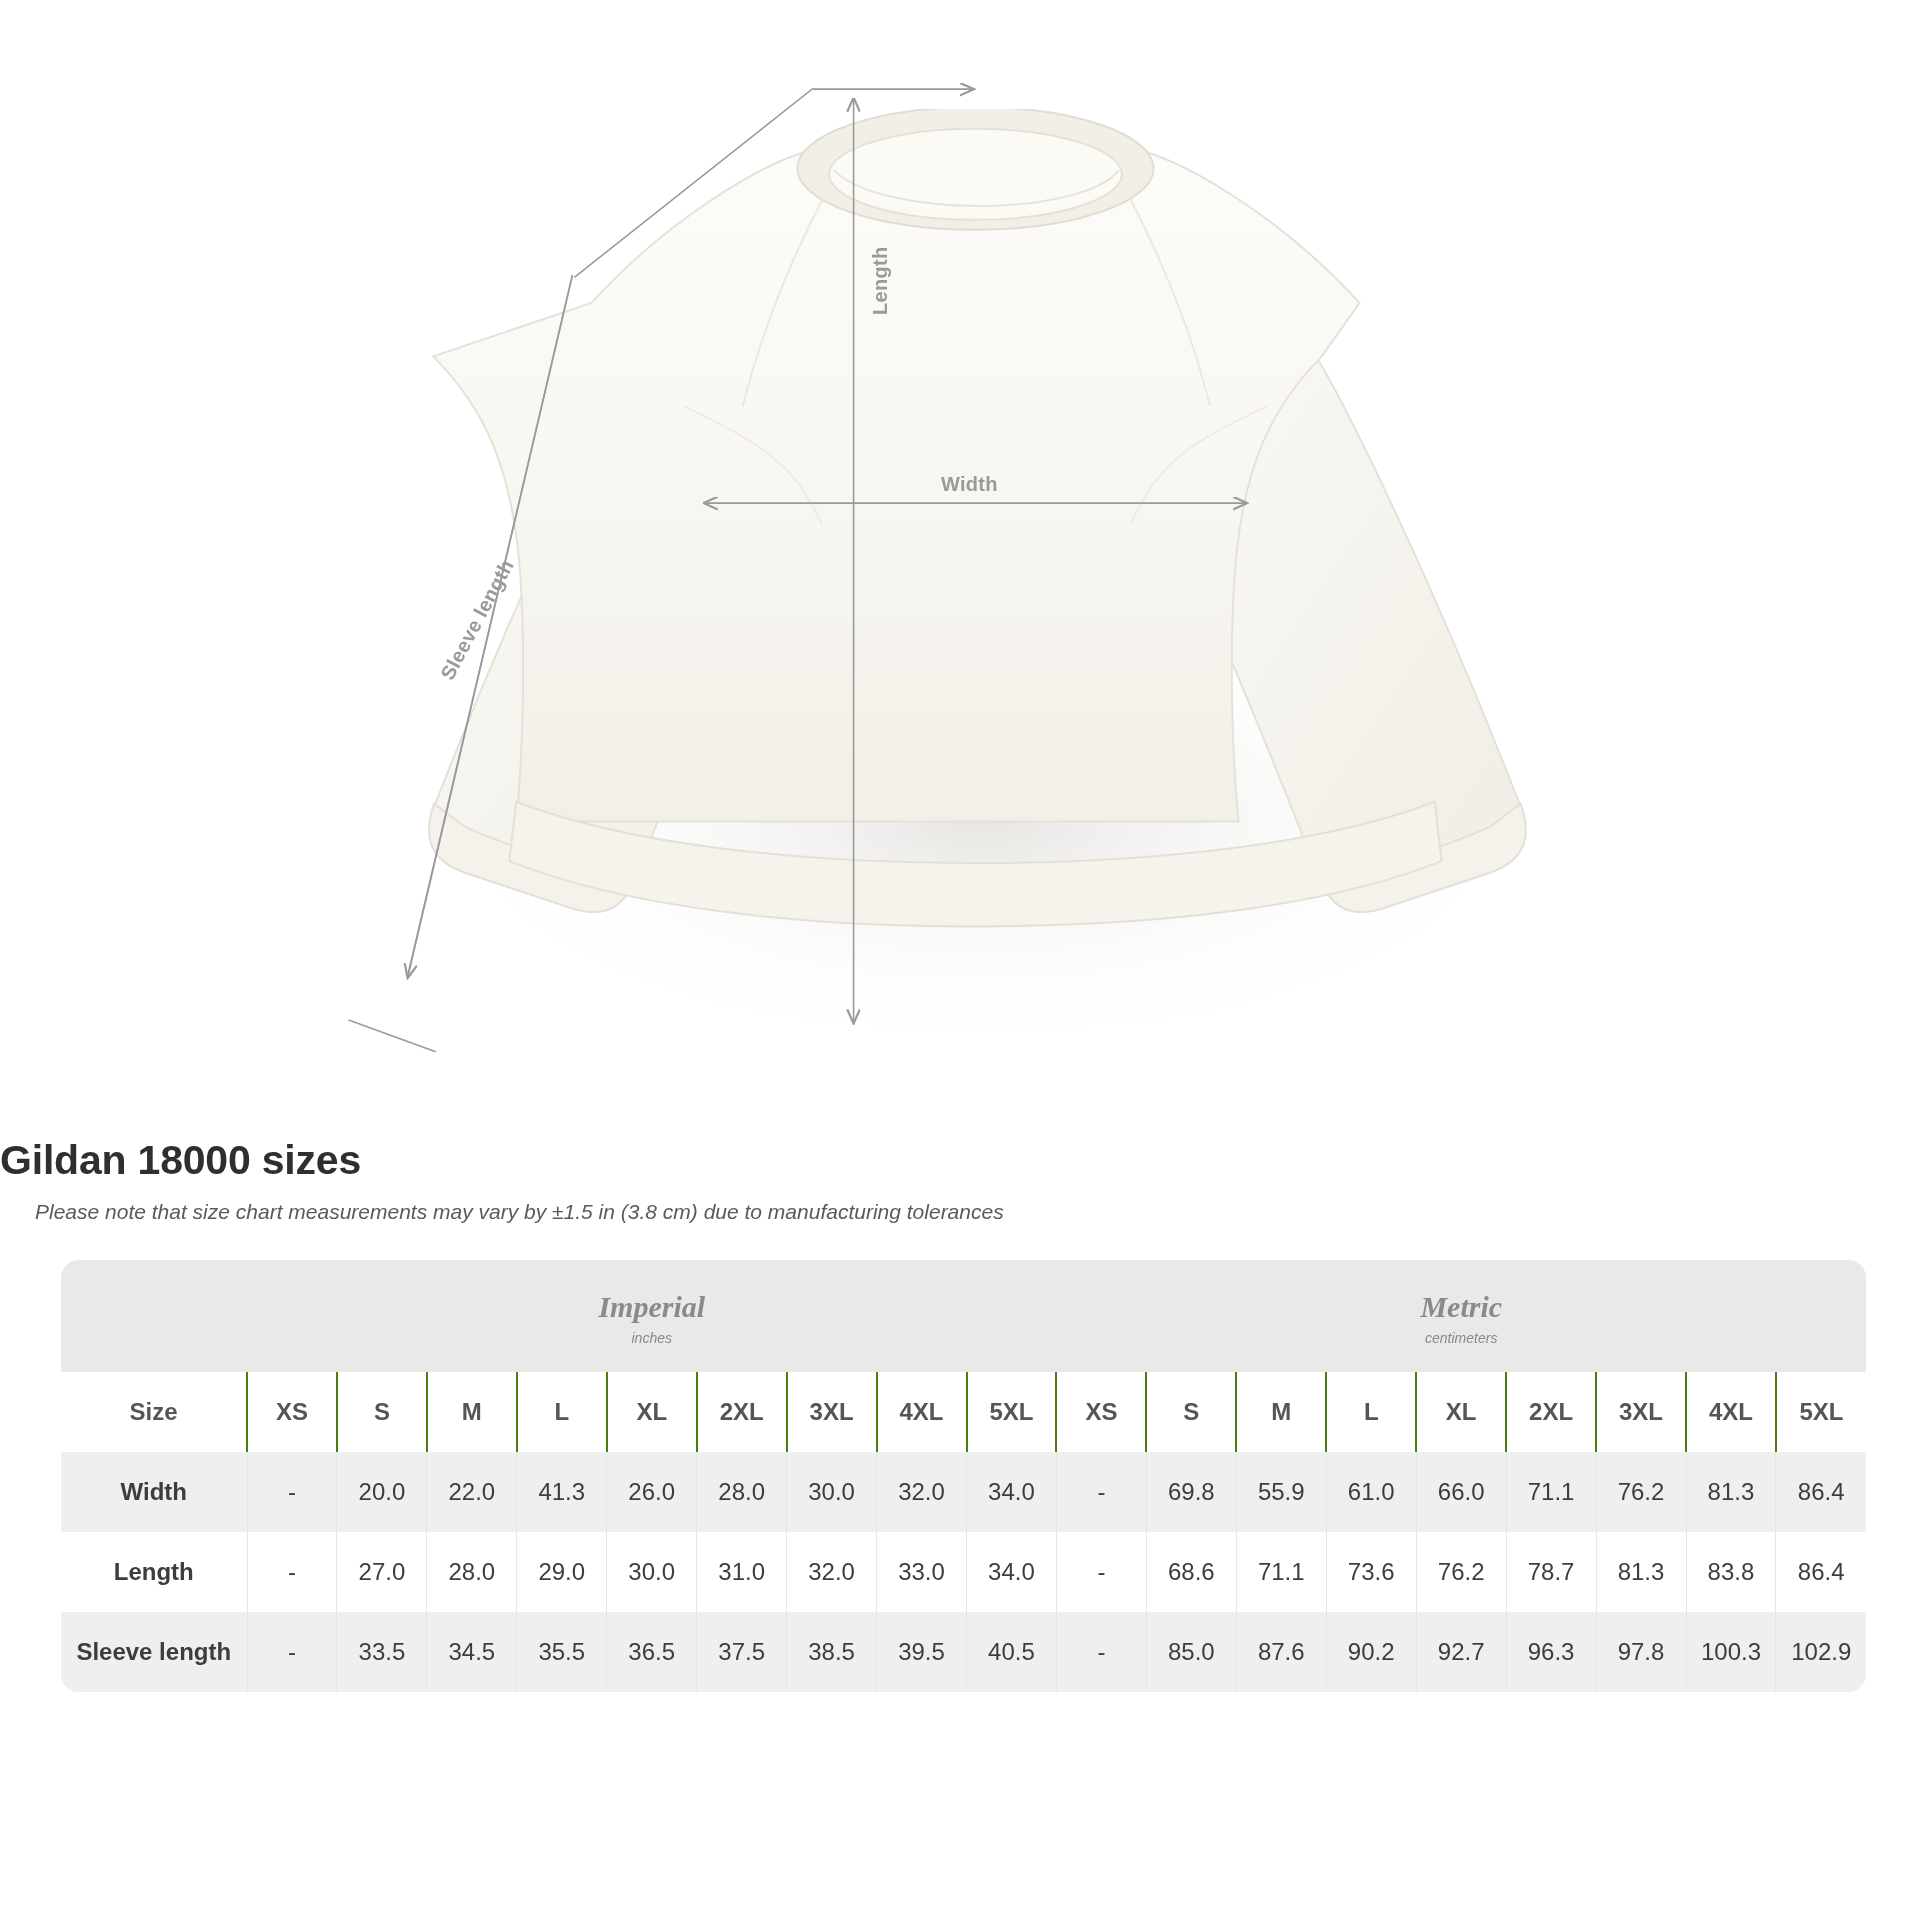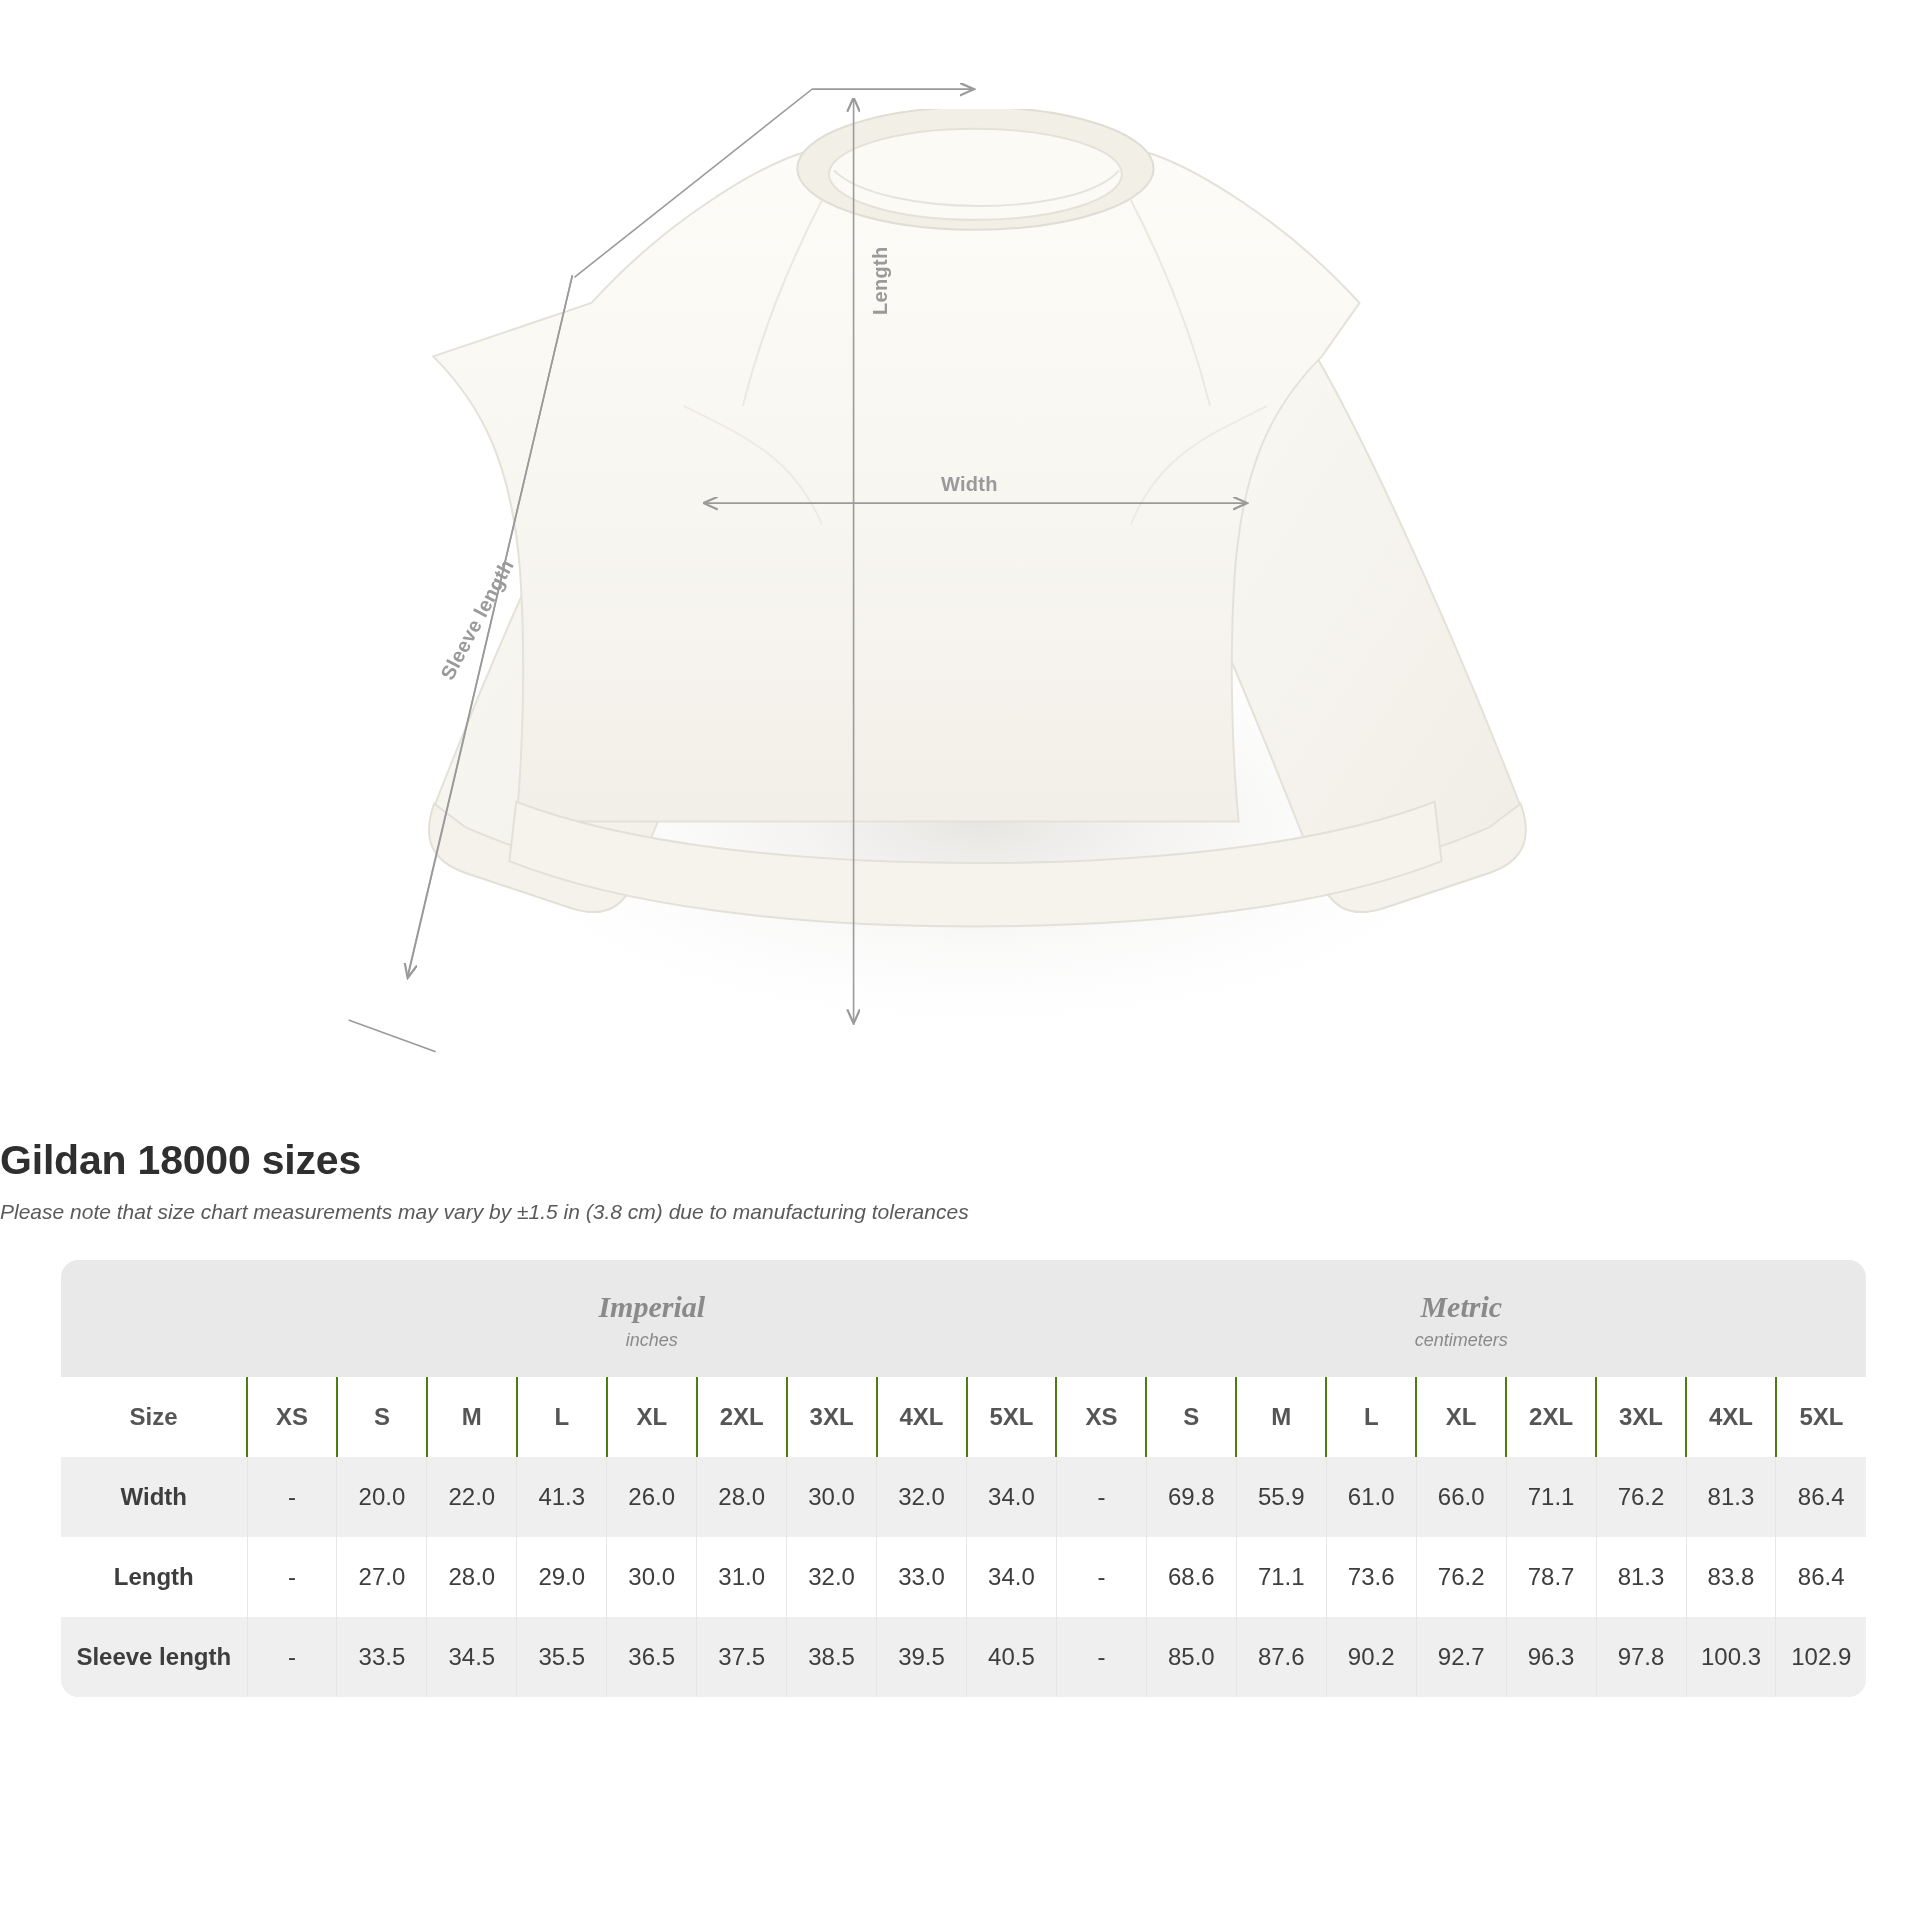--- a/index.html
+++ b/index.html
@@ -76,20 +76,21 @@
     font-size: 41px;
     font-weight: bold;
     color: #2f2f2f;
     letter-spacing: -0.2px;
   }
   .chart-note {
     margin-top: 16px;
     font-size: 21px;
     font-style: italic;
     color: #5a5a5a;
+    padding-left: 35px;
   }
 
   
   .table-wrap {
     margin: 36px 61px 0 61px;
     border-radius: 18px;
     overflow: hidden;
     background: #efefef;
   }
   table.size-table {
@@ -107,21 +108,21 @@
   }
   .unit-name {
     font-size: 30px;
     font-weight: bold;
     font-style: italic;
     color: #8a8a8a;
     font-family: Liberation Serif, serif;
   }
   .unit-sub {
     margin-top: 6px;
-    font-size: 18px;
+    font-size: 14px;
     font-style: italic;
     color: #8a8a8a;
   }
   .head-row td {
     background: #ffffff;
     padding: 26px 0;
     font-size: 24px;
     font-weight: bold;
     color: #555;
     border-right: 2px solid #4d7c0f;

